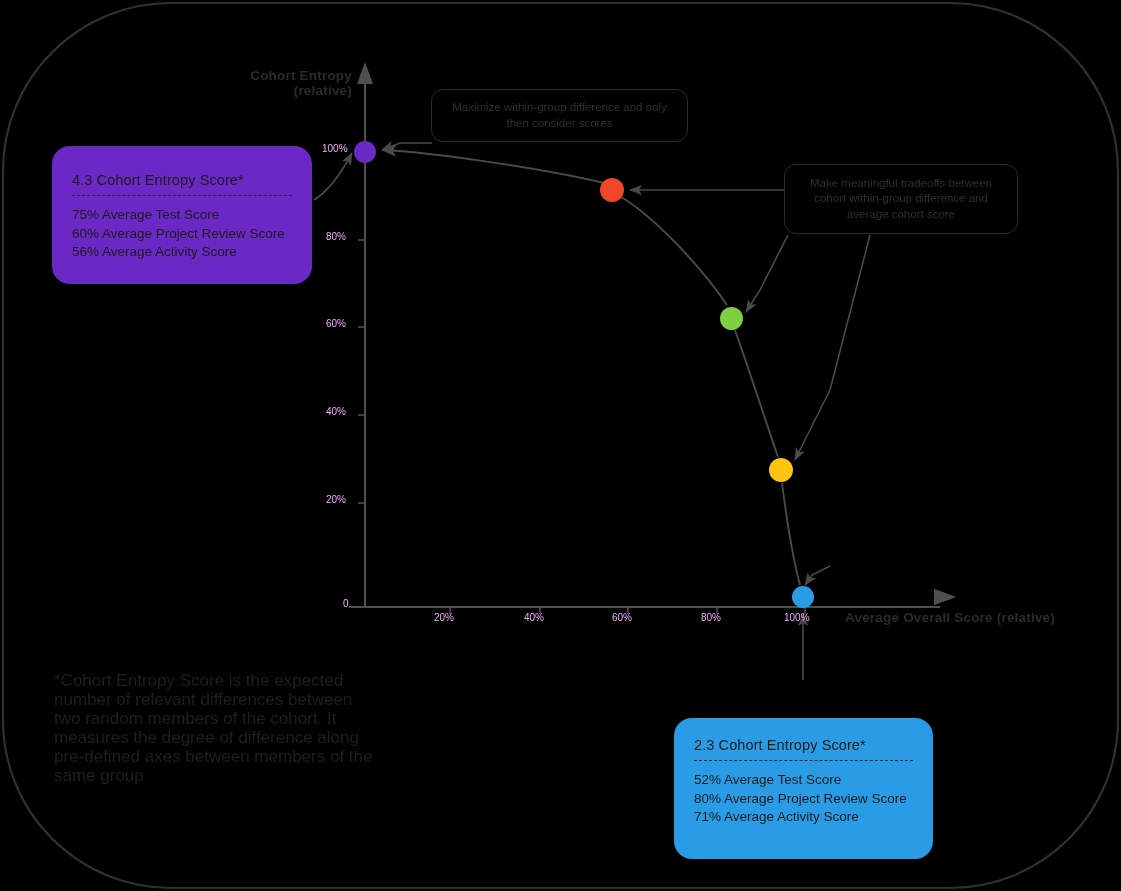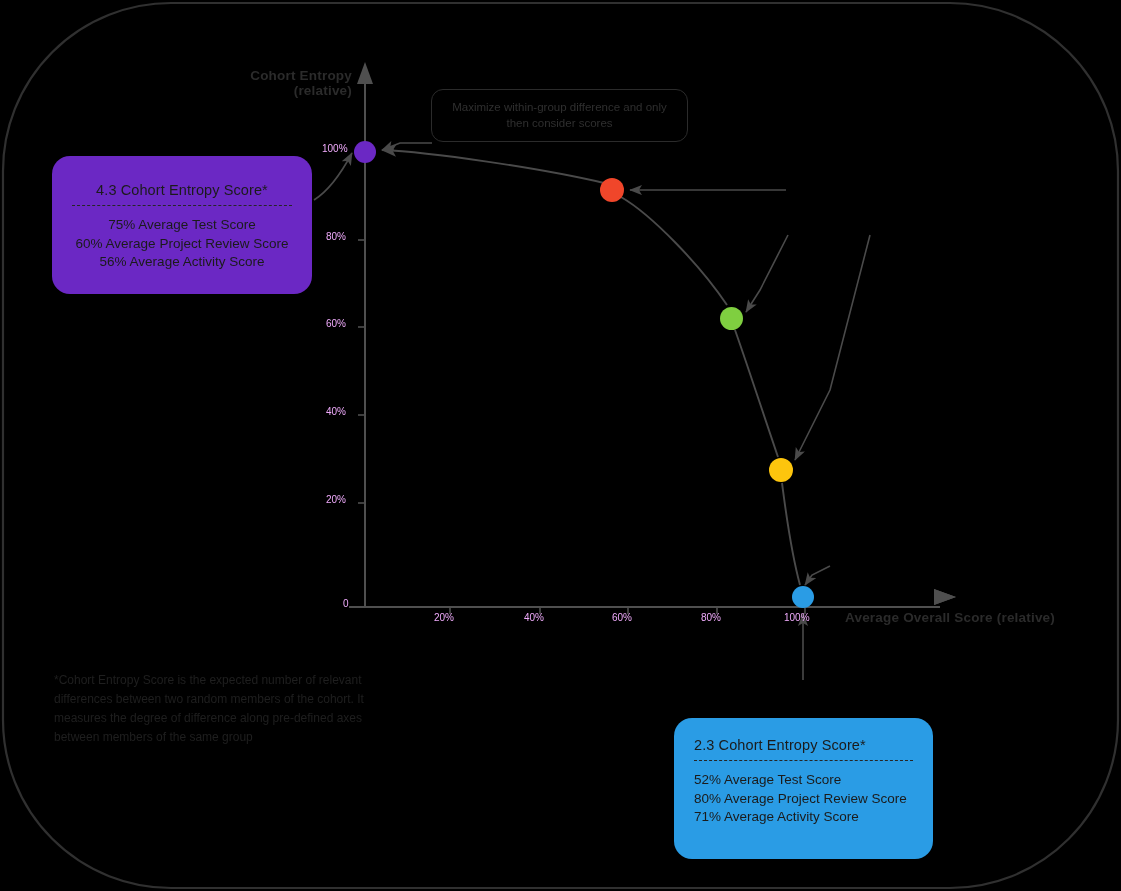--- a/index.html
+++ b/index.html
@@ -77,21 +77,21 @@
   }
   .tick-label {
     position: absolute;
     color: #f0abfc;
     font-size: 10px;
     white-space: nowrap;
   }
   .footnote {
     position: absolute;
     color: #1f1f1f;
-    font-size: 12px;
+    font-size: 17px;
     line-height: 19px;
     width: 320px;
   }
   .dot { position: absolute; border-radius: 50%; }
 </style>
 </head>
 <body>
 
 <div id="stage">
 
@@ -169,35 +169,36 @@
   <div class="tick-label" style="left:612px; top:612px;">60%</div>
   <div class="tick-label" style="left:701px; top:612px;">80%</div>
   <div class="tick-label" style="left:784px; top:612px;">100%</div>
 
   <div class="dot" style="left:354px; top:141px; width:22px; height:22px; background:#6b28c4;"></div>
   <div class="dot" style="left:600px; top:178px; width:24px; height:24px; background:#f0462a;"></div>
   <div class="dot" style="left:720px; top:307px; width:23px; height:23px; background:#7fcf40;"></div>
   <div class="dot" style="left:769px; top:458px; width:24px; height:24px; background:#fdc50d;"></div>
   <div class="dot" style="left:792px; top:586px; width:22px; height:22px; background:#2a9ce5;"></div>
 
-  <div class="card" style="left:52px; top:156px; width:260px; height:138px; background:#6b28c4; padding:26px 20px 8px 20px;text-align:center;">
+  <div class="card" style="left:52px; top:146px; width:260px; height:138px; background:#6b28c4; padding:26px 20px 8px 20px;">
     <div class="card-title">4.3 Cohort Entropy Score*</div>
     <hr class="card-rule">
     <div class="card-line">75% Average Test Score</div>
     <div class="card-line">60% Average Project Review Score</div>
     <div class="card-line">56% Average Activity Score</div>
   </div>
 
   <div class="card" style="left:674px; top:718px; width:259px; height:141px; background:#2a9ce5; padding:19px 20px 0 20px;">
     <div class="card-title">2.3 Cohort Entropy Score*</div>
     <hr class="card-rule">
     <div class="card-line">52% Average Test Score</div>
     <div class="card-line">80% Average Project Review Score</div>
     <div class="card-line">71% Average Activity Score</div>
   </div>
 
   <div class="callout" style="left:431px; top:89px; width:257px; height:53px;">Maximize within-group difference and only then consider scores</div>
 
+  <div class="callout" style="left:784px; top:164px; width:234px; height:70px;">Make meaningful tradeoffs between cohort within-group difference and average cohort score</div>
 
 
   <div class="footnote" style="left:54px; top:671px;">*Cohort Entropy Score is the expected number of relevant differences between two random members of the cohort. It measures the degree of difference along pre-defined axes between members of the same group</div>
 
 </div>
 
 </body></html>

